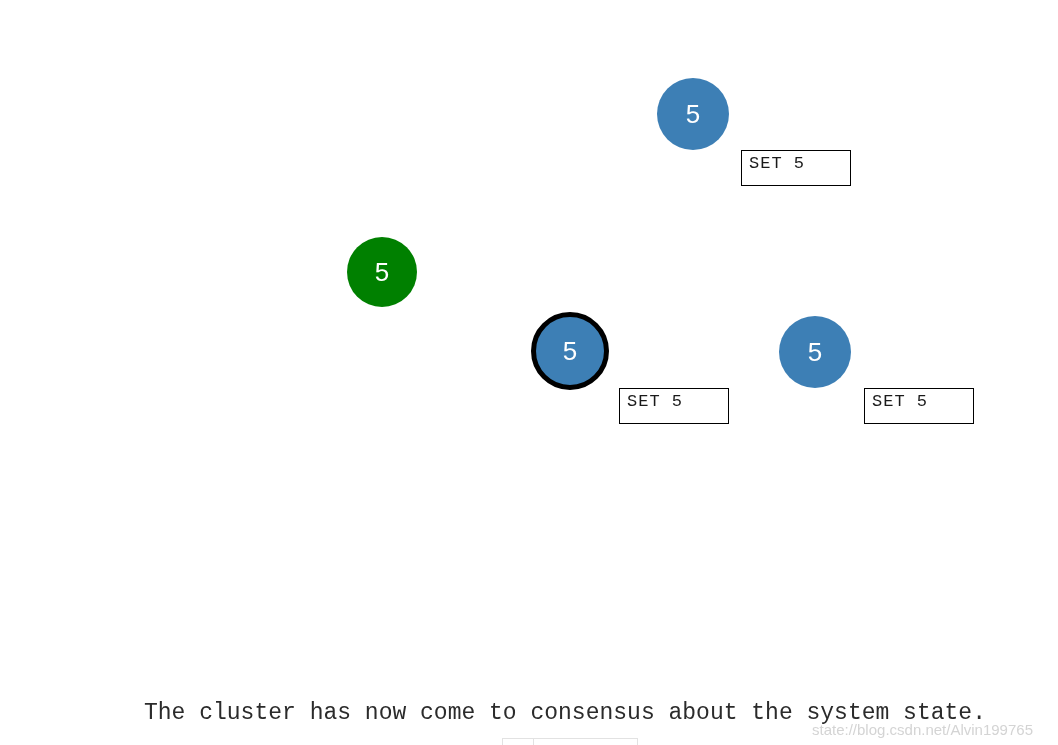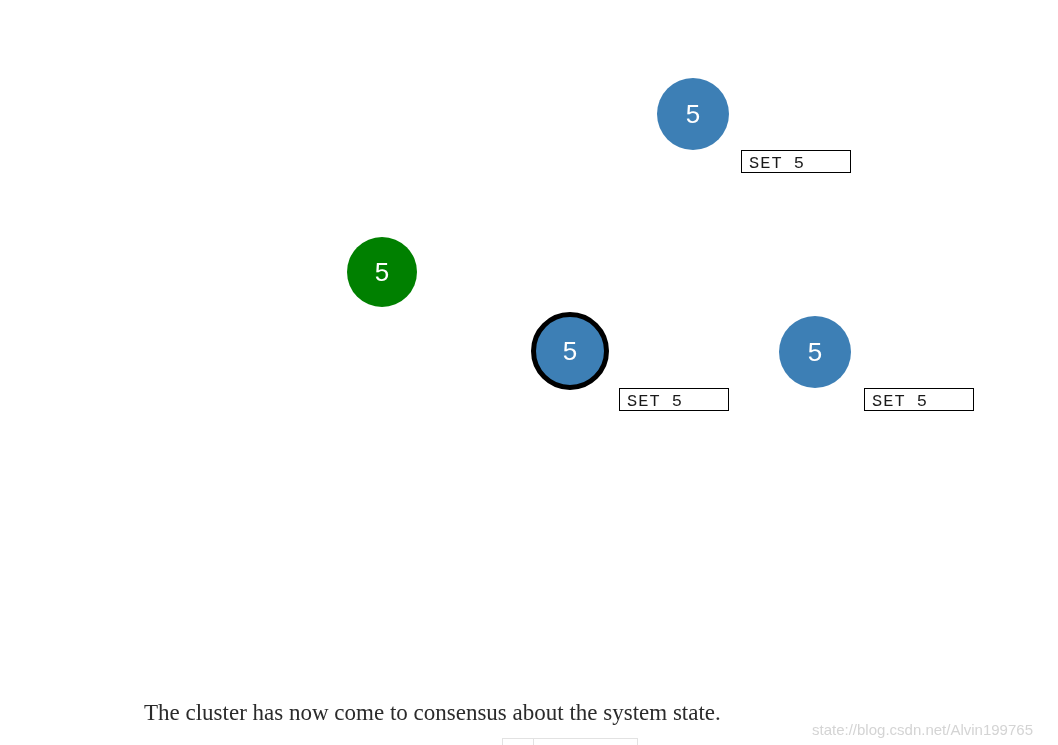--- a/index.html
+++ b/index.html
@@ -51,36 +51,36 @@
     background: #008000;
     font-size: 26px;
   }
 
   
   .logbox {
     position: absolute;
     box-sizing: border-box;
     border: 1px solid #000000;
     background: #ffffff;
-    height: 23px;
+    height: 36px;
     line-height: 25px;
     font-family: "Liberation Mono", monospace;
     font-size: 17px;
     color: #1a1a1a;
     letter-spacing: 1px;
     padding-left: 7px;
     white-space: pre;
   }
 
   
   .caption {
     position: absolute;
     left: 144px;
     top: 700px;
-    font-family: Liberation Serif, serif;
+    font-family: Liberation Mono, monospace;
     font-size: 23px;
     color: #2b2b2b;
     white-space: nowrap;
   }
 
   
   .watermark {
     position: absolute;
     left: 812px;
     top: 721px;

